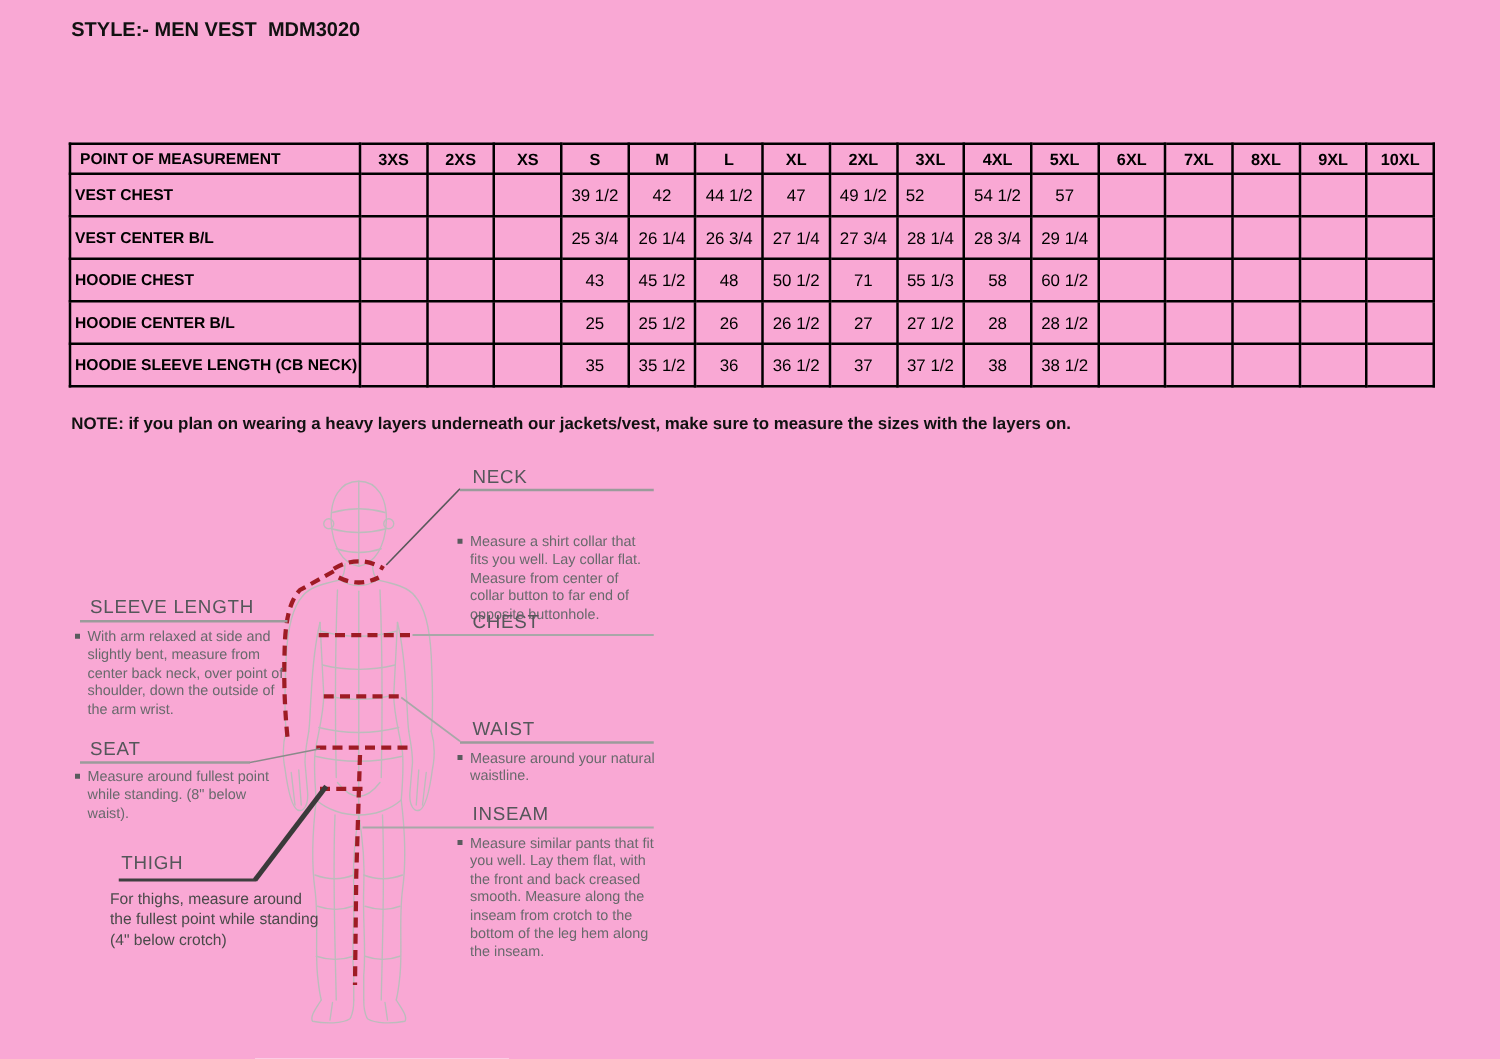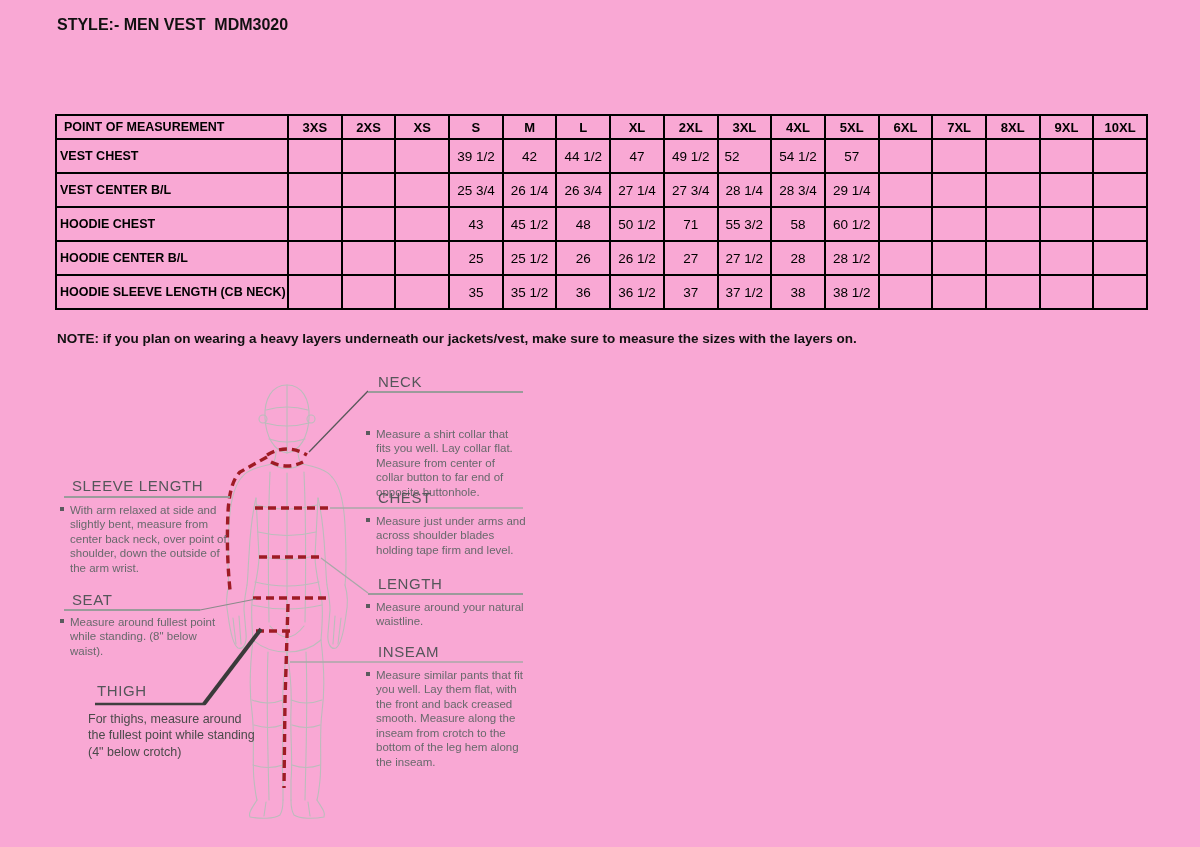--- a/index.html
+++ b/index.html
@@ -100,21 +100,21 @@
     <tr>
       <td class="label">HOODIE CHEST</td>
       <td></td>
       <td></td>
       <td></td>
       <td>43</td>
       <td>45 1/2</td>
       <td>48</td>
       <td>50 1/2</td>
       <td>71</td>
-      <td>55 3/2</td>
+      <td>55 1/3</td>
       <td>58</td>
       <td>60 1/2</td>
       <td></td>
       <td></td>
       <td></td>
       <td></td>
       <td></td>
     </tr>
     <tr>
       <td class="label">HOODIE CENTER B/L</td>
@@ -260,27 +260,23 @@
     <div class="ghead">SLEEVE LENGTH</div>
   </div>
   <div class="gsec gdesc" style="left:60px;top:503px;width:168px;">
     <span class="sq"></span>
     <span>With arm relaxed at side and slightly bent, measure from center back neck, over point of shoulder, down the outside of the arm wrist.</span>
   </div>
 
   <div class="gsec" style="left:378px;top:489px;">
     <div class="ghead">CHEST</div>
   </div>
-  <div class="gsec gdesc" style="left:366px;top:514px;width:160px;">
-    <span class="sq"></span>
-    <span>Measure just under arms and across shoulder blades holding tape firm and level.</span>
-  </div>
 
   <div class="gsec" style="left:378px;top:575px;">
-    <div class="ghead">LENGTH</div>
+    <div class="ghead">WAIST</div>
   </div>
   <div class="gsec gdesc" style="left:366px;top:600px;width:158px;">
     <span class="sq"></span>
     <span>Measure around your natural waistline.</span>
   </div>
 
   <div class="gsec" style="left:72px;top:591px;">
     <div class="ghead">SEAT</div>
   </div>
   <div class="gsec gdesc" style="left:60px;top:615px;width:165px;">

